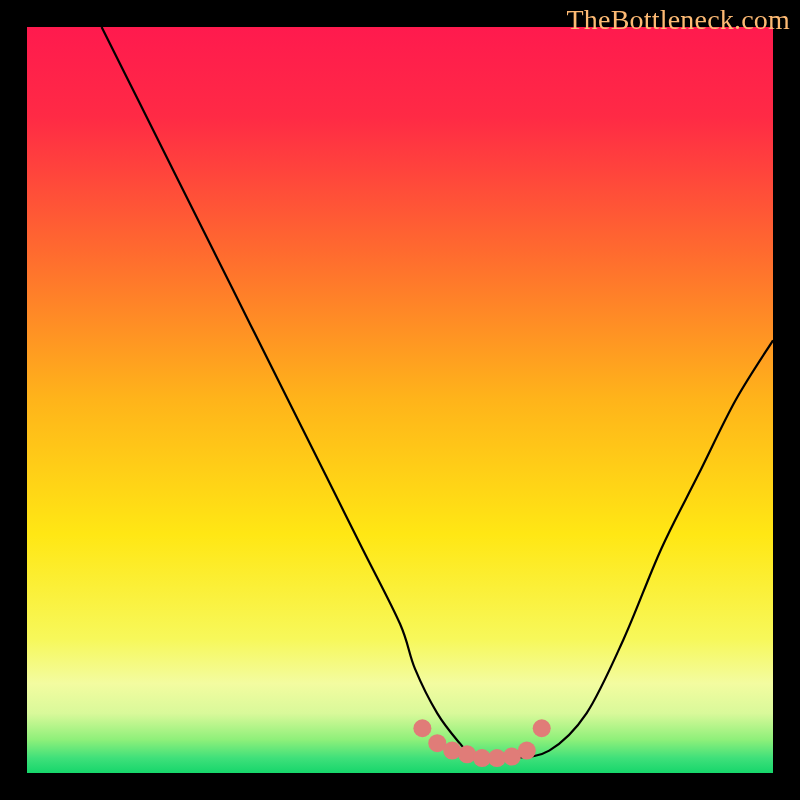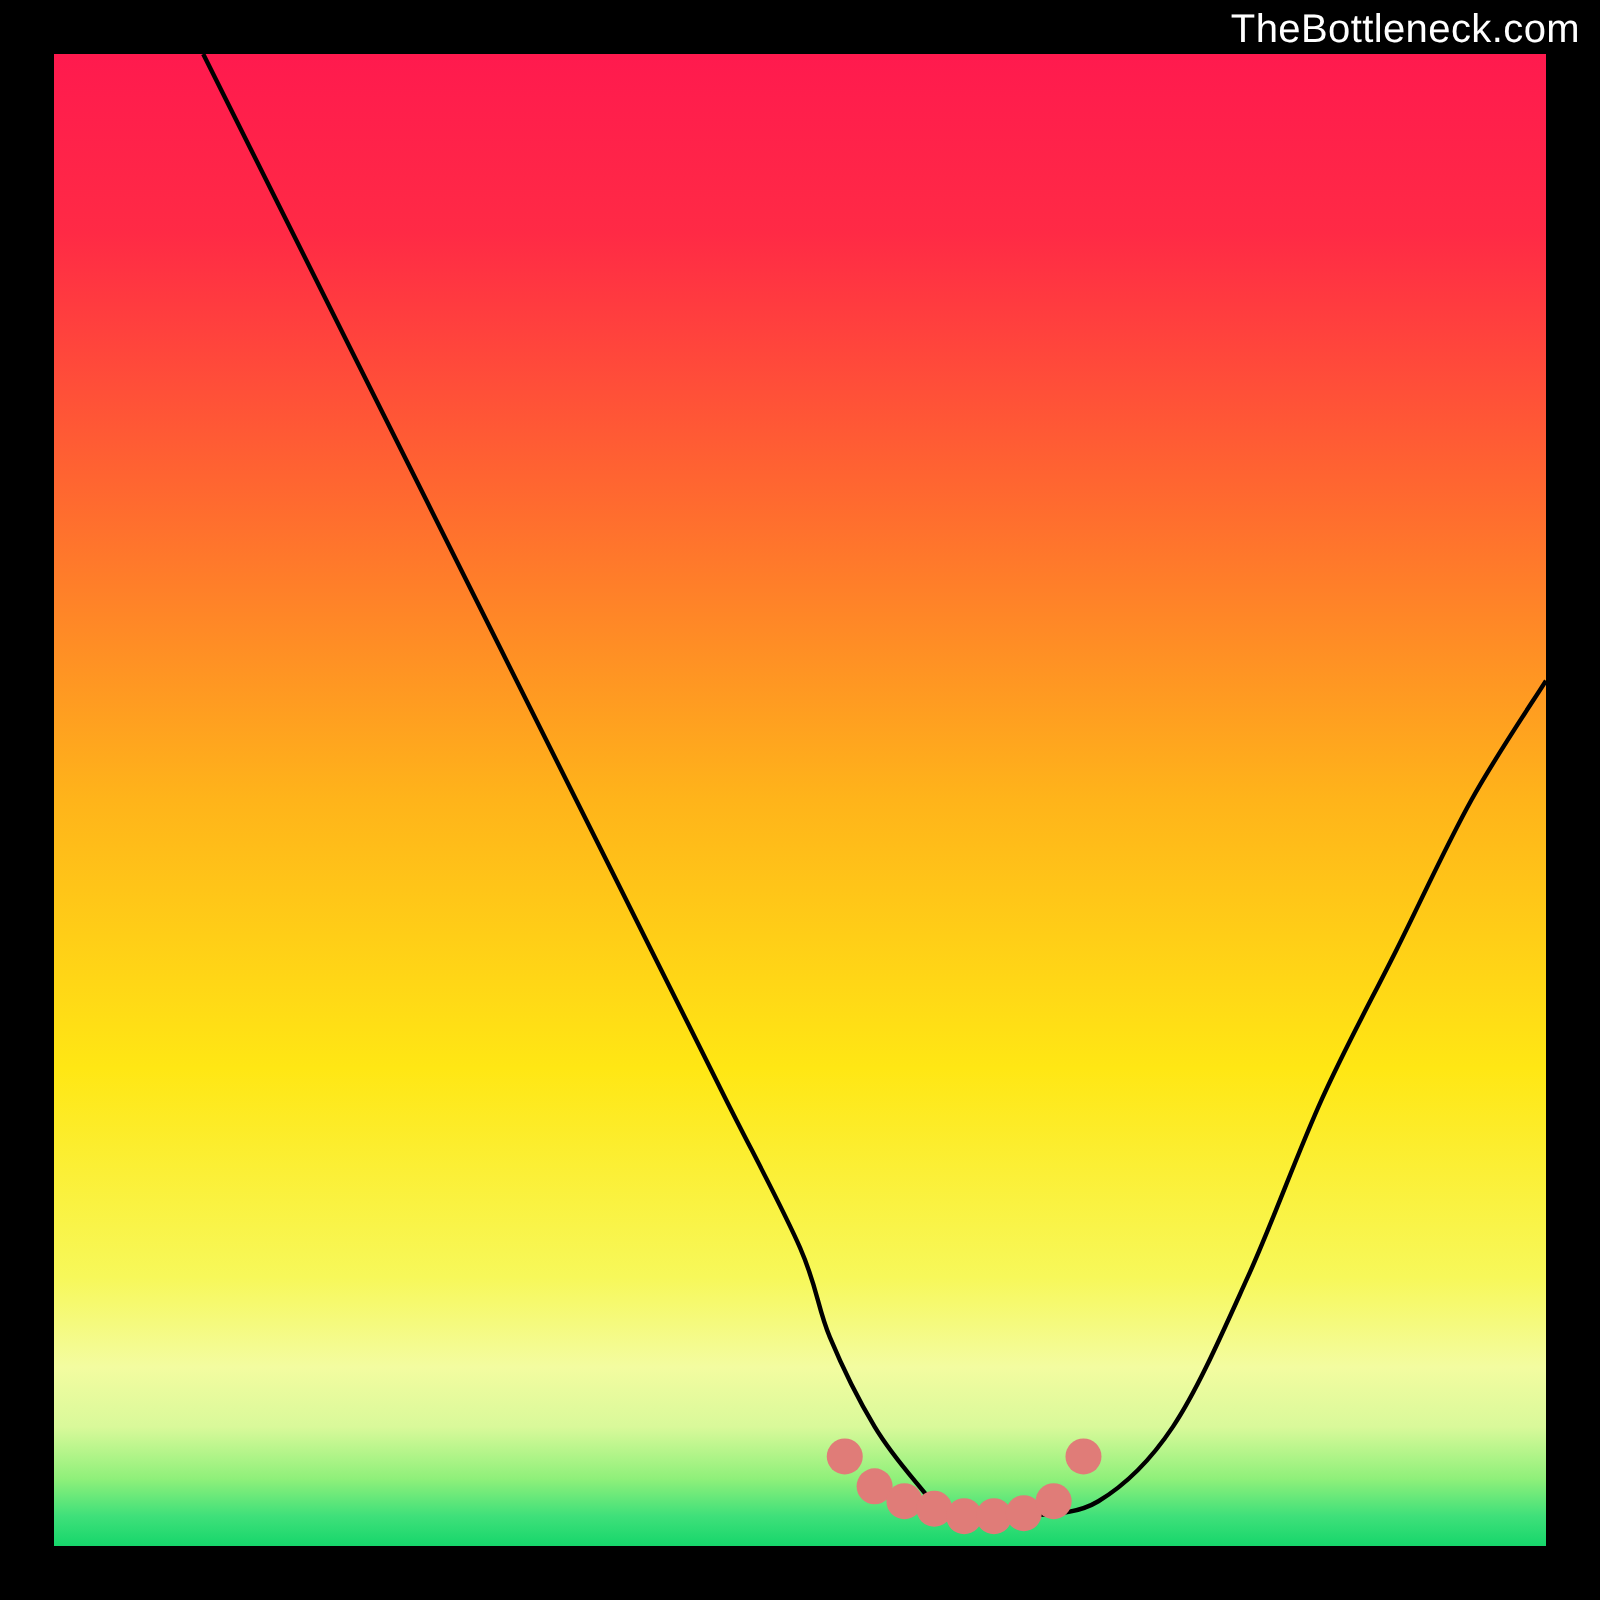--- a/index.html
+++ b/index.html
@@ -24,23 +24,23 @@
     overflow: hidden;
   }
   .gradient {
     position: absolute;
     inset: 0;
   }
   .watermark {
     position: absolute;
     top: 4px;
     right: 10px;
-    font-family: Liberation Sans, sans-serif;
-    font-size: 20px;
-    color: #ffffff;
+    font-family: Liberation Serif, serif;
+    font-size: 28px;
+    color: #fdba74;
     letter-spacing: 0.2px;
   }
   svg.curve {
     position: absolute;
     inset: 0;
   }
 </style>
 </head>
 <body>
 

